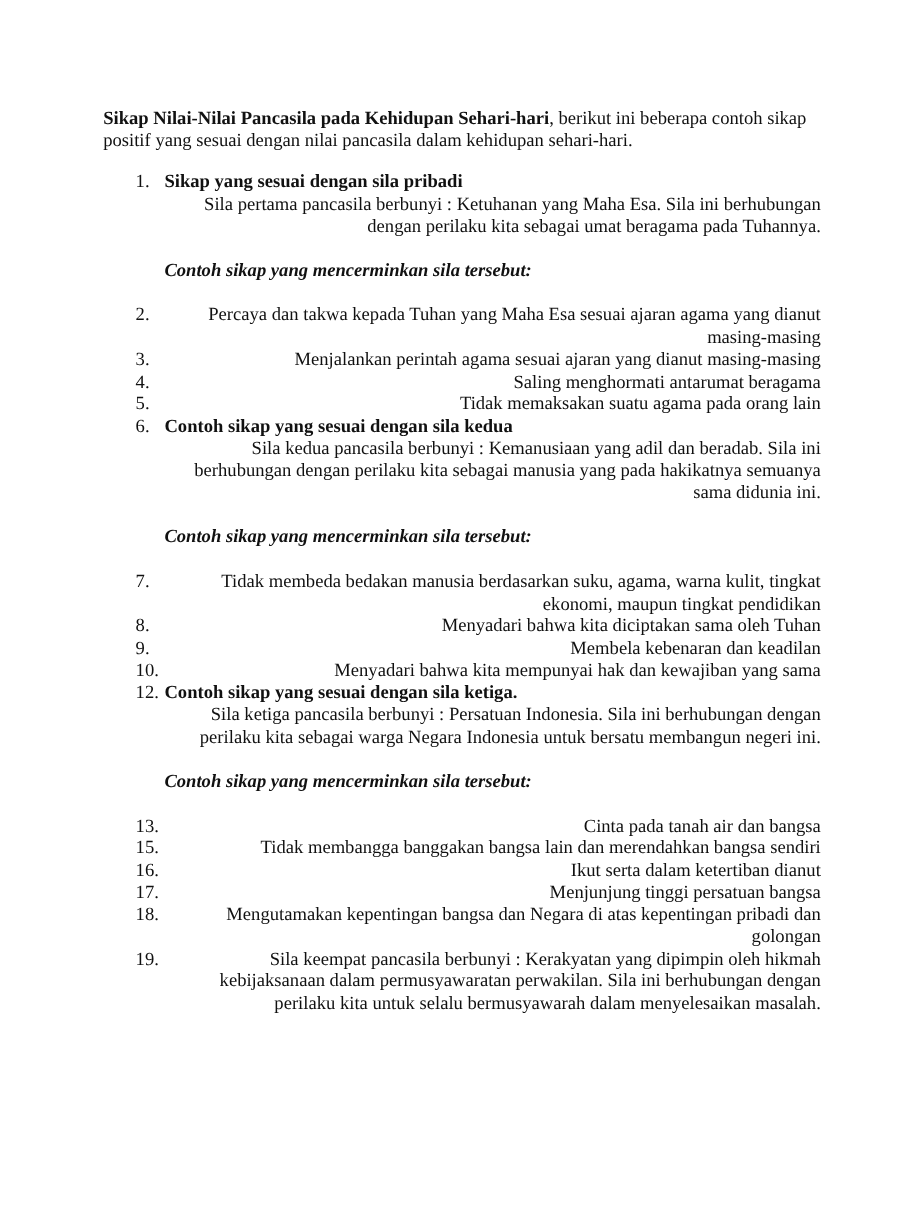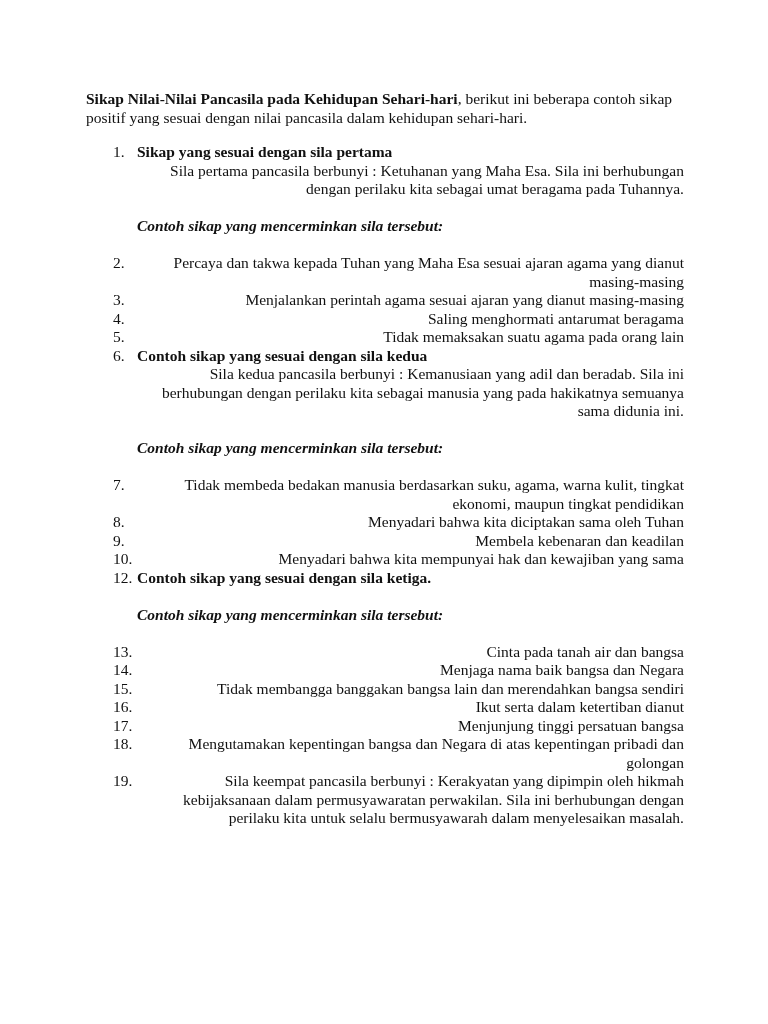--- a/index.html
+++ b/index.html
@@ -52,21 +52,21 @@
   }
 </style>
 </head>
 <body>
 
 <div class="page">
   <p class="intro"><b>Sikap Nilai-Nilai Pancasila pada Kehidupan Sehari-hari</b><span>, berikut ini beberapa contoh sikap positif yang sesuai dengan nilai pancasila dalam kehidupan sehari-hari.</span></p>
   <div id="content-blocks">
       <div class="item">
         <span class="num">1.</span>
-        <div class="item-title">Sikap yang sesuai dengan sila pertama</div>
+        <div class="item-title">Sikap yang sesuai dengan sila pribadi</div>
         <div class="item-body">Sila pertama pancasila berbunyi : Ketuhanan yang Maha Esa. Sila ini berhubungan dengan perilaku kita sebagai umat beragama pada Tuhannya.</div>
       </div>
       <p class="subheading">Contoh sikap yang mencerminkan sila tersebut:</p>
       <div class="item">
         <span class="num">2.</span>
         <div class="item-text">Percaya dan takwa kepada Tuhan yang Maha Esa sesuai ajaran agama yang dianut masing-masing</div>
       </div>
       <div class="item">
         <span class="num">3.</span>
         <div class="item-text">Menjalankan perintah agama sesuai ajaran yang dianut masing-masing</div>
@@ -97,29 +97,26 @@
         <span class="num">9.</span>
         <div class="item-text">Membela kebenaran dan keadilan</div>
       </div>
       <div class="item">
         <span class="num">10.</span>
         <div class="item-text">Menyadari bahwa kita mempunyai hak dan kewajiban yang sama</div>
       </div>
       <div class="item">
         <span class="num">12.</span>
         <div class="item-title">Contoh sikap yang sesuai dengan sila ketiga.</div>
+        <div class="item-body">Sila ketiga pancasila berbunyi : Persatuan Indonesia. Sila ini berhubungan dengan perilaku kita sebagai warga Negara Indonesia untuk bersatu membangun negeri ini.</div>
       </div>
       <p class="subheading">Contoh sikap yang mencerminkan sila tersebut:</p>
       <div class="item">
         <span class="num">13.</span>
         <div class="item-text">Cinta pada tanah air dan bangsa</div>
-      </div>
-      <div class="item">
-        <span class="num">14.</span>
-        <div class="item-text">Menjaga nama baik bangsa dan Negara</div>
       </div>
       <div class="item">
         <span class="num">15.</span>
         <div class="item-text">Tidak membangga banggakan bangsa lain dan merendahkan bangsa sendiri</div>
       </div>
       <div class="item">
         <span class="num">16.</span>
         <div class="item-text">Ikut serta dalam ketertiban dianut</div>
       </div>
       <div class="item">

